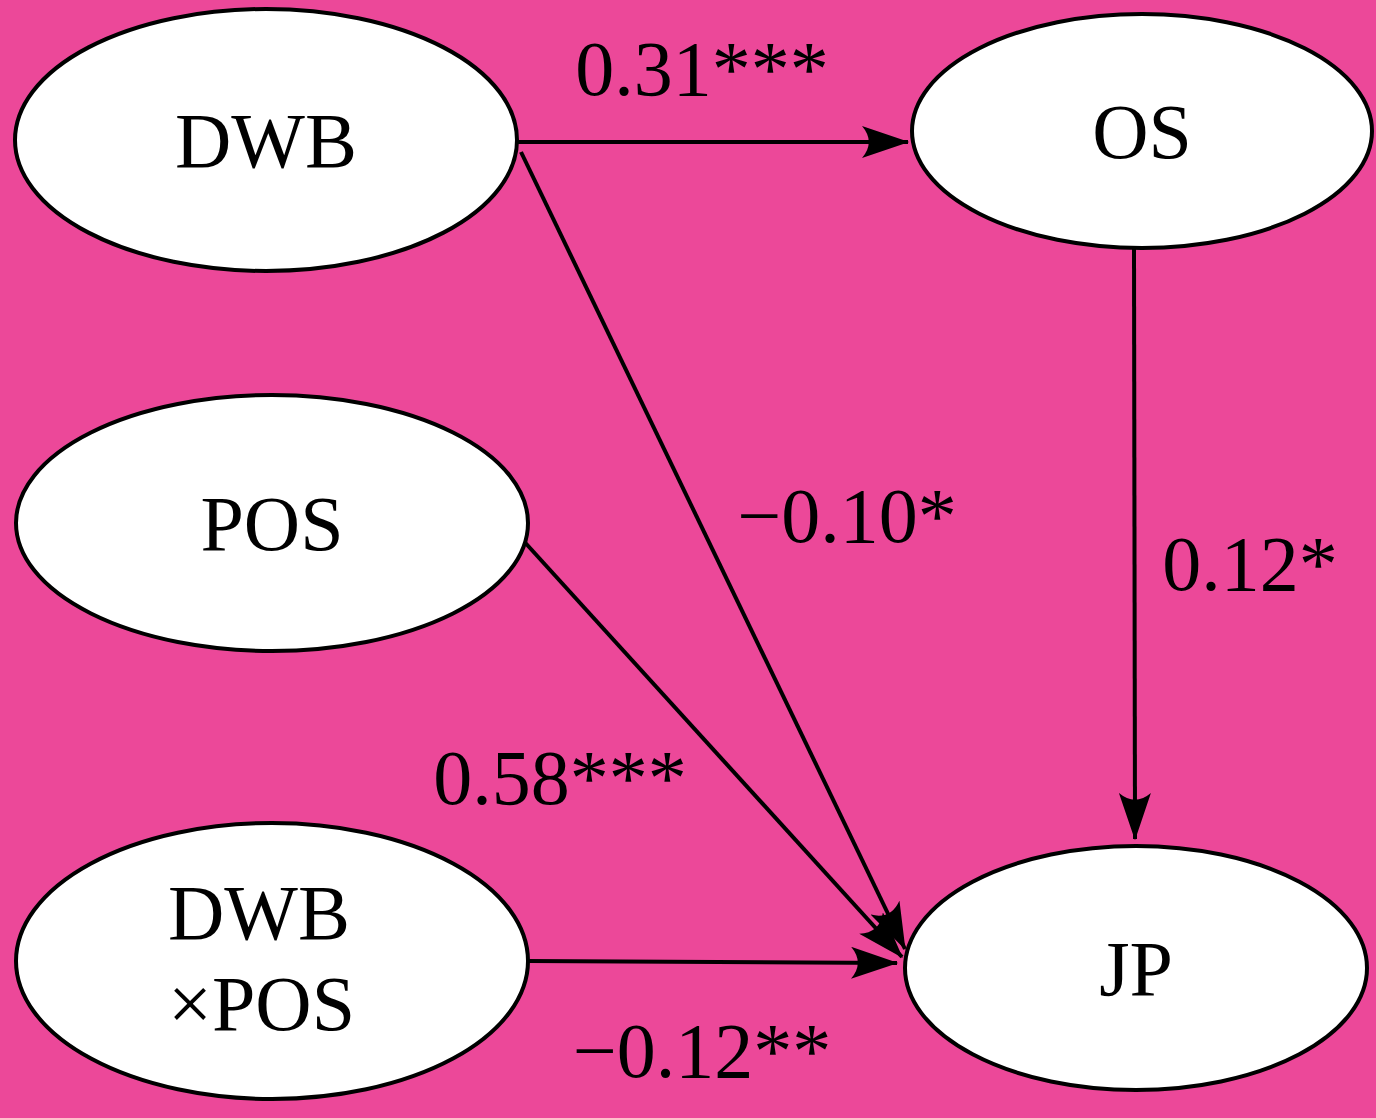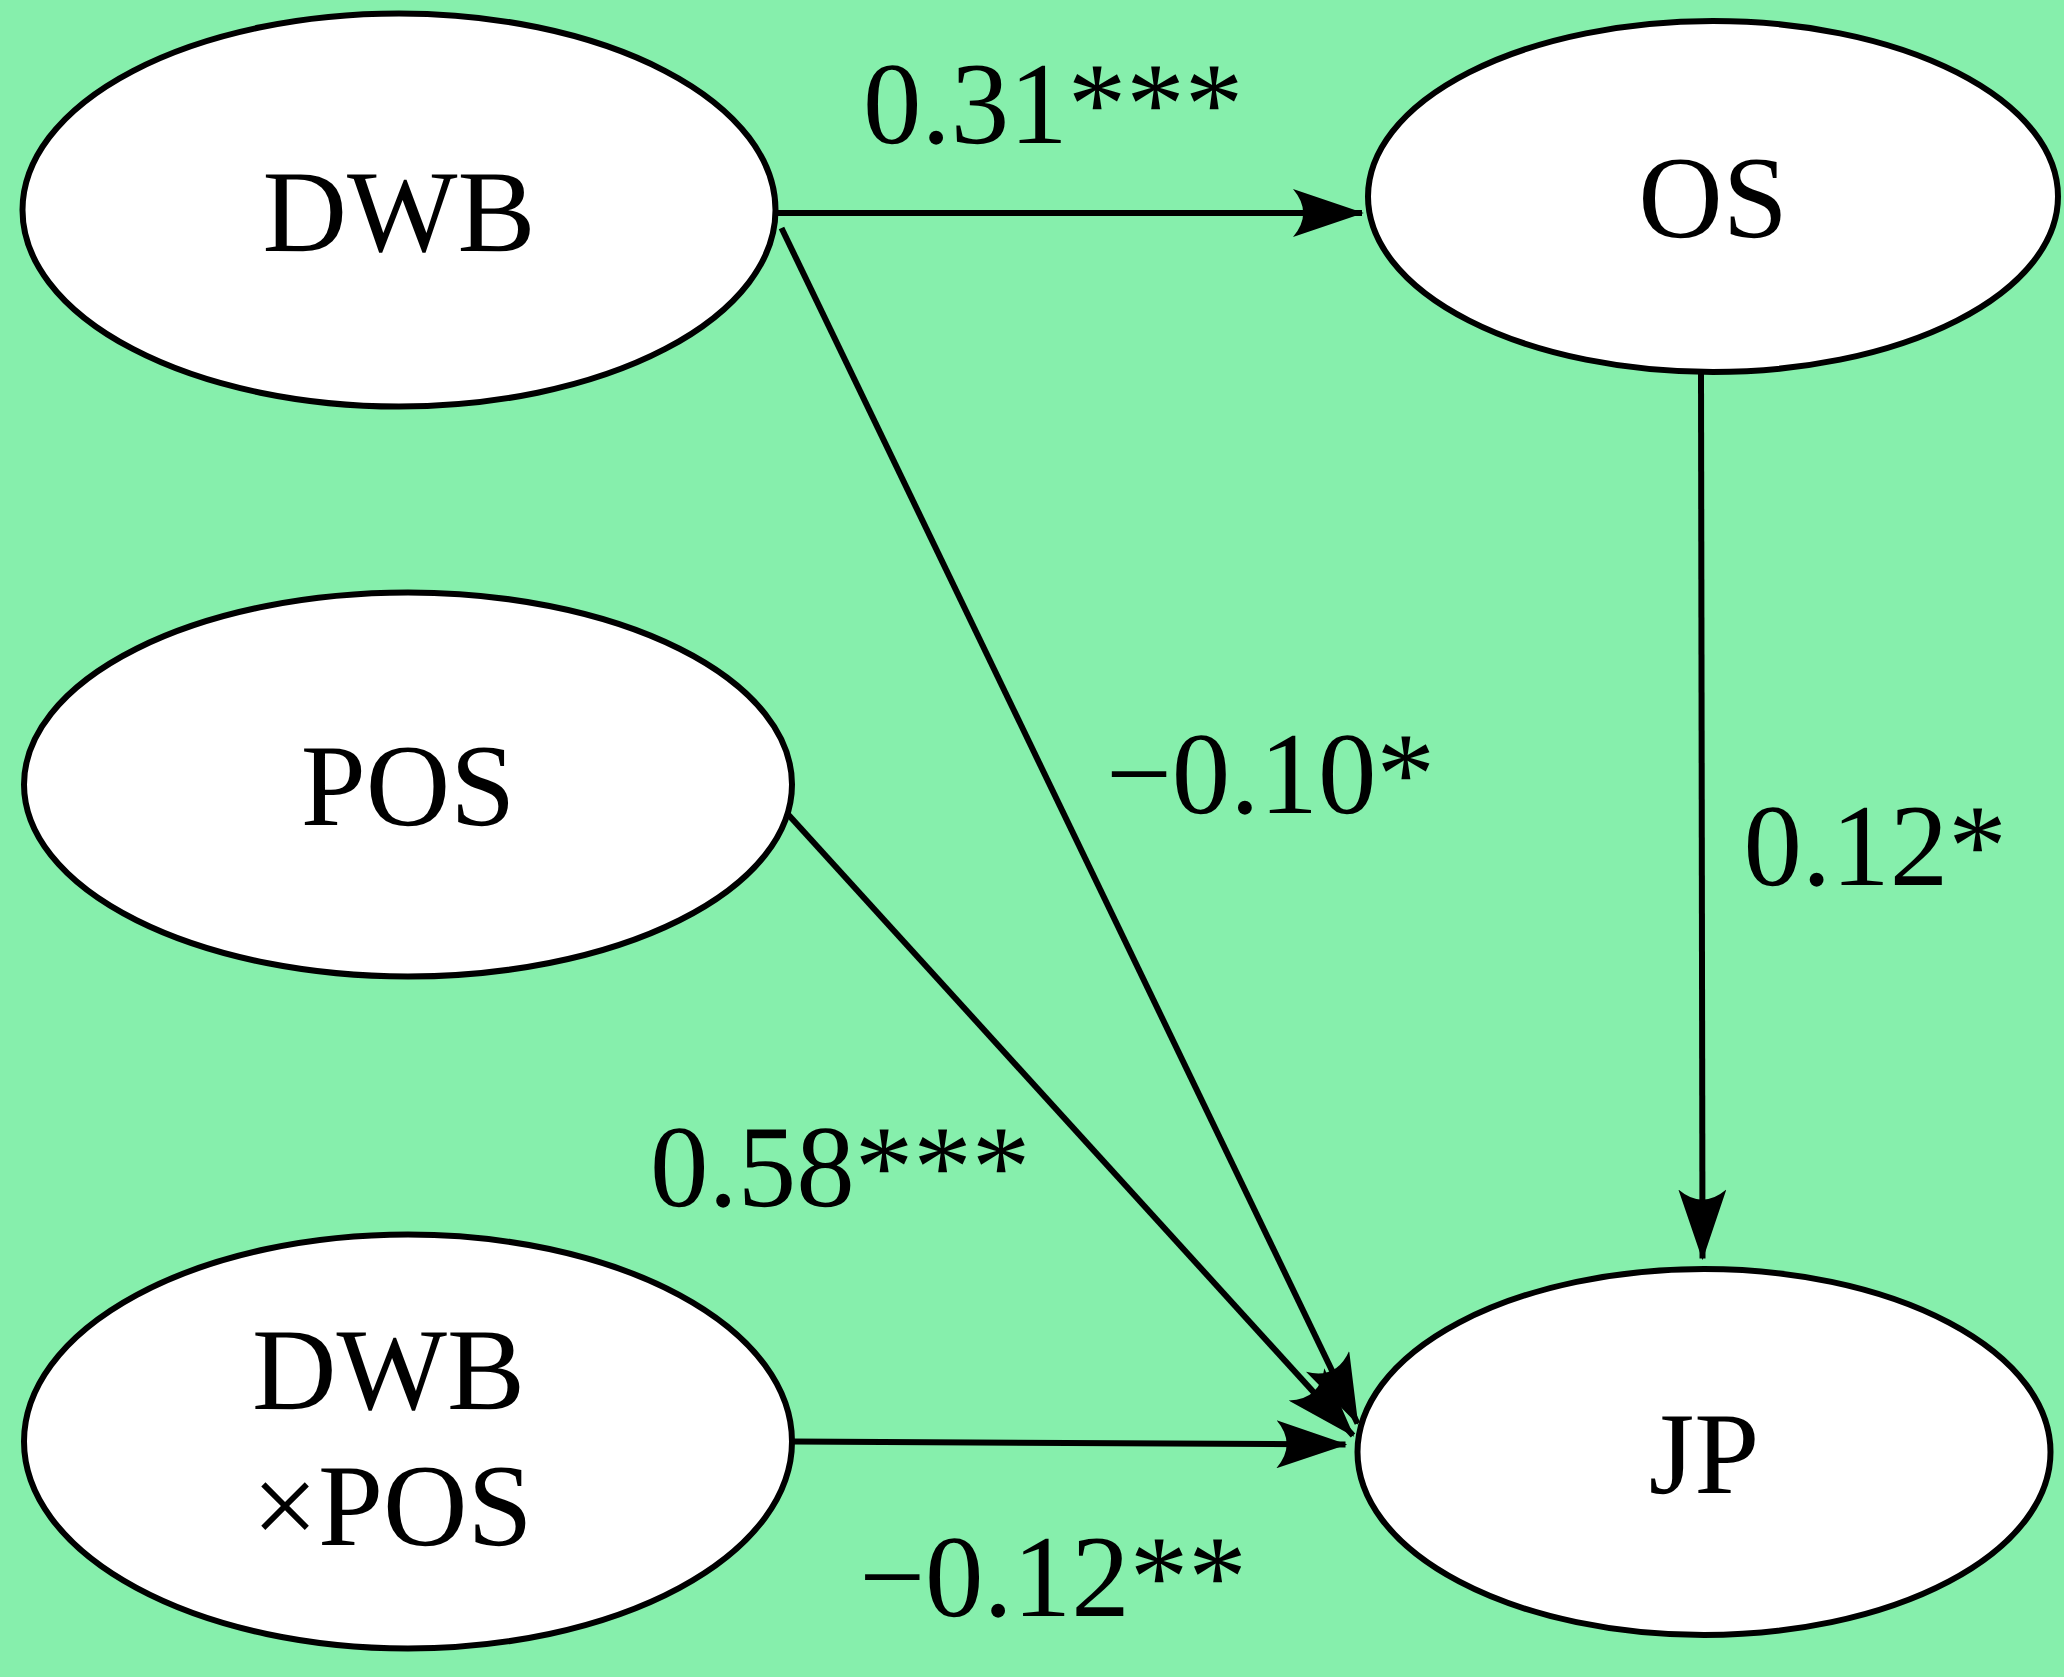--- a/index.html
+++ b/index.html
@@ -3,21 +3,21 @@
 <meta charset="utf-8">
 <style>
   html, body {
     margin: 0;
     padding: 0;
     background: #ffffff;
   }
   .figure-wrap {
     width: 1376px;
     height: 1118px;
-    background: #86efac;
+    background: #ec4899;
     position: relative;
     overflow: hidden;
     text-decoration: underline;
   }
   svg {
     display: block;
   }
   text {
     font-family: "Liberation Serif", "DejaVu Serif", serif;
     fill: #000000;

